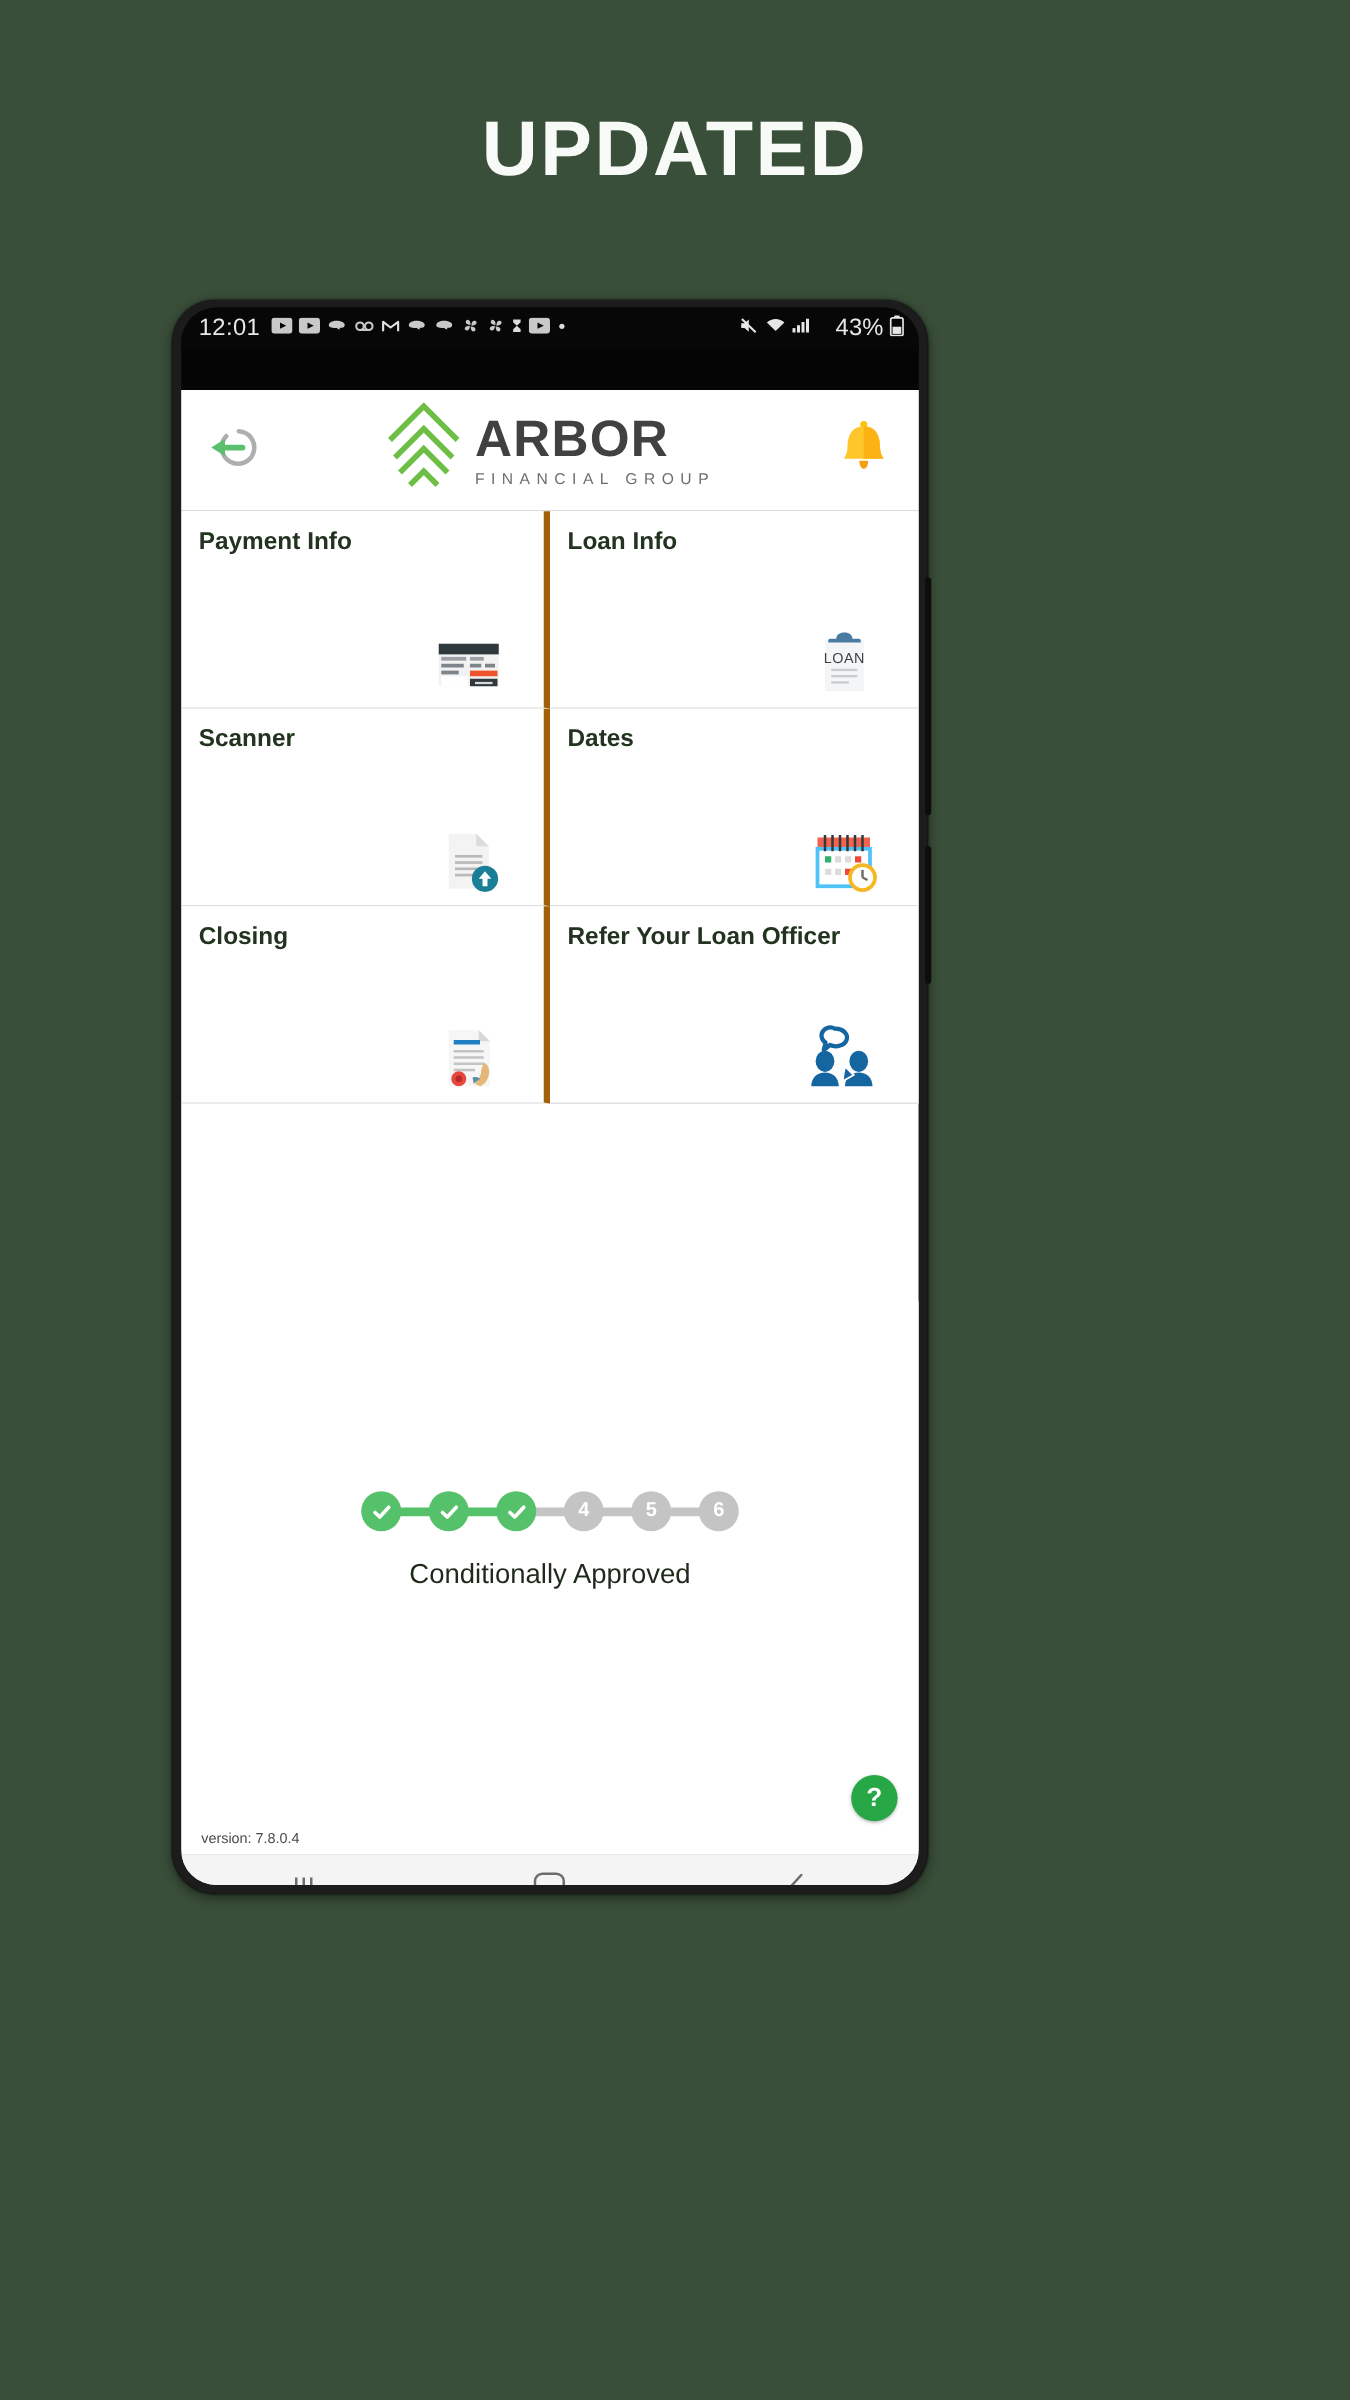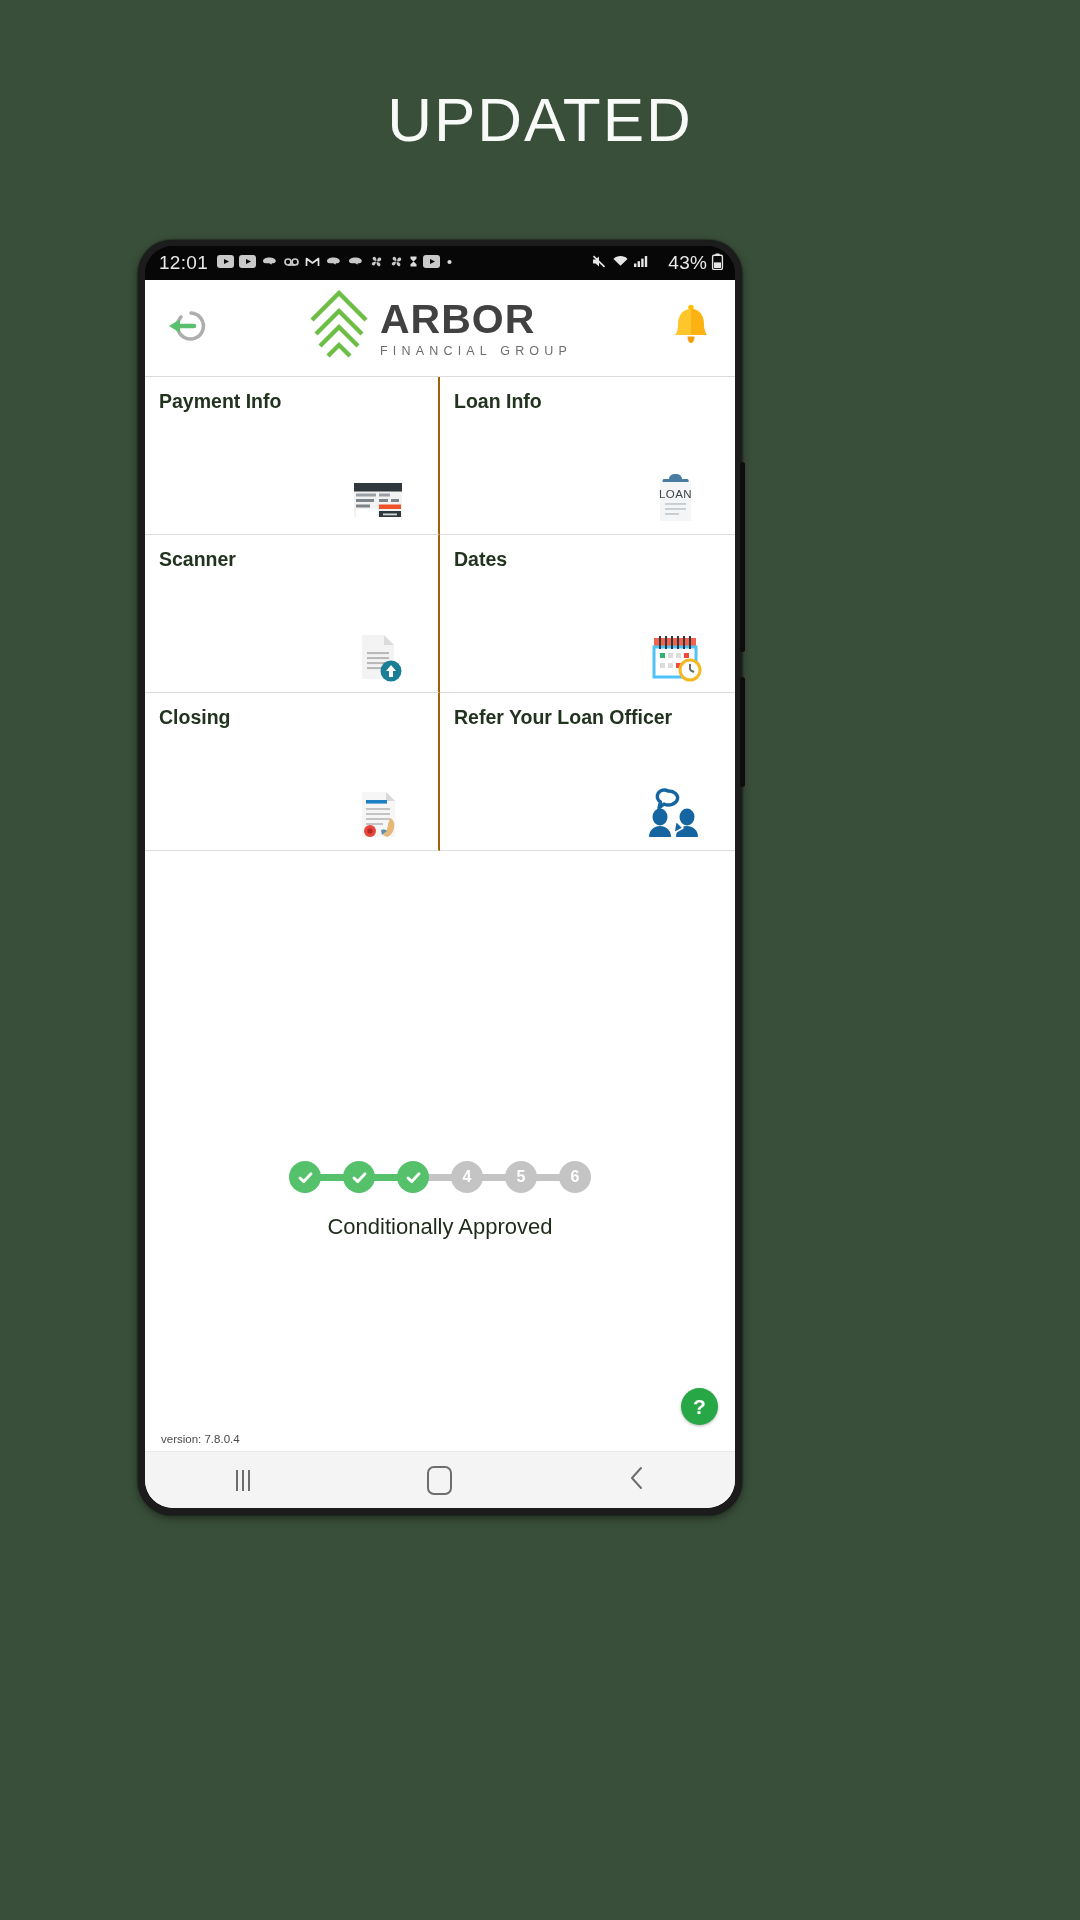--- a/index.html
+++ b/index.html
@@ -17,21 +17,21 @@
 
   
   .page-heading {
     position: absolute;
     top: 84px;
     left: 0;
     width: 1080px;
     text-align: center;
     color: #f7faf7;
     font-size: 62px;
-    font-weight: normal;
+    font-weight: bold;
     letter-spacing: 2px;
     font-family: "Liberation Sans", sans-serif;
   }
 
   
   .phone-frame {
     position: absolute;
     left: 138px;
     top: 240px;
     width: 604px;
@@ -99,20 +99,21 @@
   }
   .ic { display: inline-block; vertical-align: middle; }
 
   
   .app-screen {
     background: #ffffff;
     height: calc(100% - 34px);
     display: flex;
     flex-direction: column;
     position: relative;
+    margin-top: 32px;
   }
 
   
   .app-header {
     height: 96px;
     display: flex;
     align-items: center;
     padding: 0 16px;
     box-sizing: border-box;
     position: relative;
@@ -154,21 +155,21 @@
 
   
   .tile-grid {
     display: grid;
     grid-template-columns: 1fr 1fr;
     border-top: 1px solid #dcdcdc;
     flex: none;
   }
   .tile {
     height: 158px;
-    border-right: 2px solid #a16207;
+    border-right: 5px solid #a16207;
     border-bottom: 1px solid #dcdcdc;
     box-sizing: border-box;
     position: relative;
     padding: 13px 0 0 14px;
     background: #fff;
   }
   .tile.empty { border-right: none; border-bottom: none; }
   .tile:nth-child(2n) { border-right: none; }
   .tile-label {
     font-size: 19.5px;

